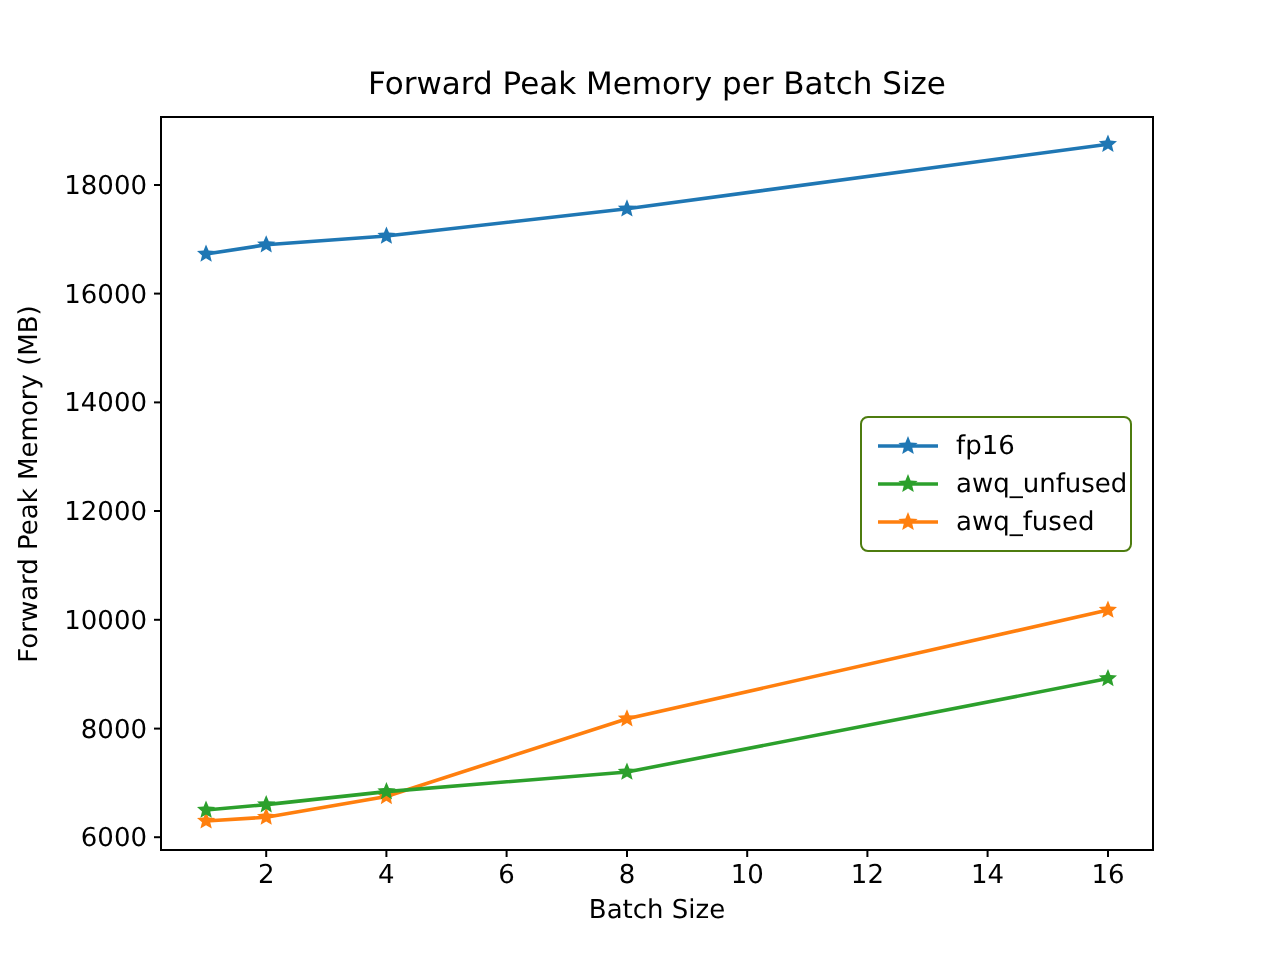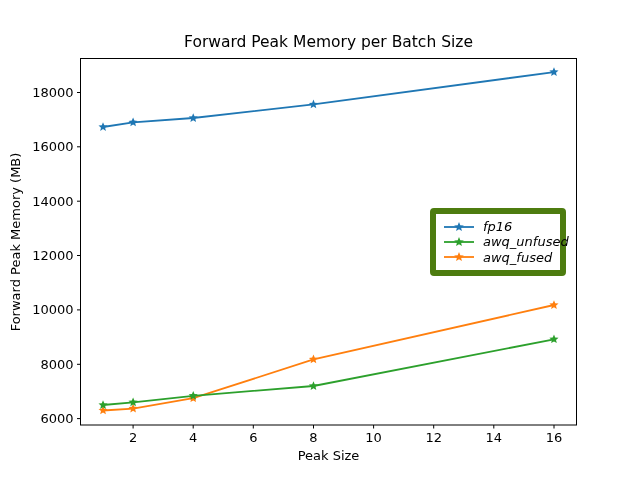--- a/index.html
+++ b/index.html
@@ -7,34 +7,34 @@
           font-family:"DejaVu Sans", sans-serif;color:#000;overflow:hidden;}
   .chart-title{position:absolute;left:80px;top:33px;width:497px;text-align:center;
                font-size:15.5px;line-height:18px;color:#000;}
   .x-label{position:absolute;left:80px;top:448px;width:497px;text-align:center;
            font-size:13px;color:#000;}
   .y-label{position:absolute;left:15px;top:242px;transform:translate(-50%,-50%) rotate(-90deg);
            white-space:nowrap;font-size:13px;color:#000;}
   svg.plot{position:absolute;left:0;top:0;}
   svg .tick{font-family:"DejaVu Sans", sans-serif;font-size:13px;fill:#000;}
   .legend{position:absolute;left:430px;top:208px;width:136px;height:68px;
-          background:#ffffff;border:6px solid #4d7c0f;border-radius:4px;
+          background:#ffffff;border:1px solid #4d7c0f;border-radius:4px;
           box-sizing:border-box;padding:5px 6px 5px 7px;
-          display:flex;flex-direction:column;justify-content:space-between;font-style:italic;}
+          display:flex;flex-direction:column;justify-content:space-between;}
   .legend-row{display:flex;align-items:center;gap:8px;height:18px;}
   .legend-swatch{width:32px;height:12px;flex:0 0 32px;}
   .legend-label{font-size:13px;line-height:13px;color:#000;}
 </style>
 </head>
 <body>
 
 <div class="figure">
   <div class="chart-title">Forward Peak Memory per Batch Size</div>
   <div class="y-label">Forward Peak Memory (MB)</div>
-  <div class="x-label">Peak Size</div>
+  <div class="x-label">Batch Size</div>
 
   <svg class="plot" width="640" height="480">
       <line x1="133.1" y1="425" x2="133.1" y2="428.5" stroke="#000" stroke-width="1"></line>
       <text class="tick" x="133.1" y="441.5" text-anchor="middle">2</text>
       <line x1="193.2" y1="425" x2="193.2" y2="428.5" stroke="#000" stroke-width="1"></line>
       <text class="tick" x="193.2" y="441.5" text-anchor="middle">4</text>
       <line x1="253.3" y1="425" x2="253.3" y2="428.5" stroke="#000" stroke-width="1"></line>
       <text class="tick" x="253.3" y="441.5" text-anchor="middle">6</text>
       <line x1="313.5" y1="425" x2="313.5" y2="428.5" stroke="#000" stroke-width="1"></line>
       <text class="tick" x="313.5" y="441.5" text-anchor="middle">8</text>

